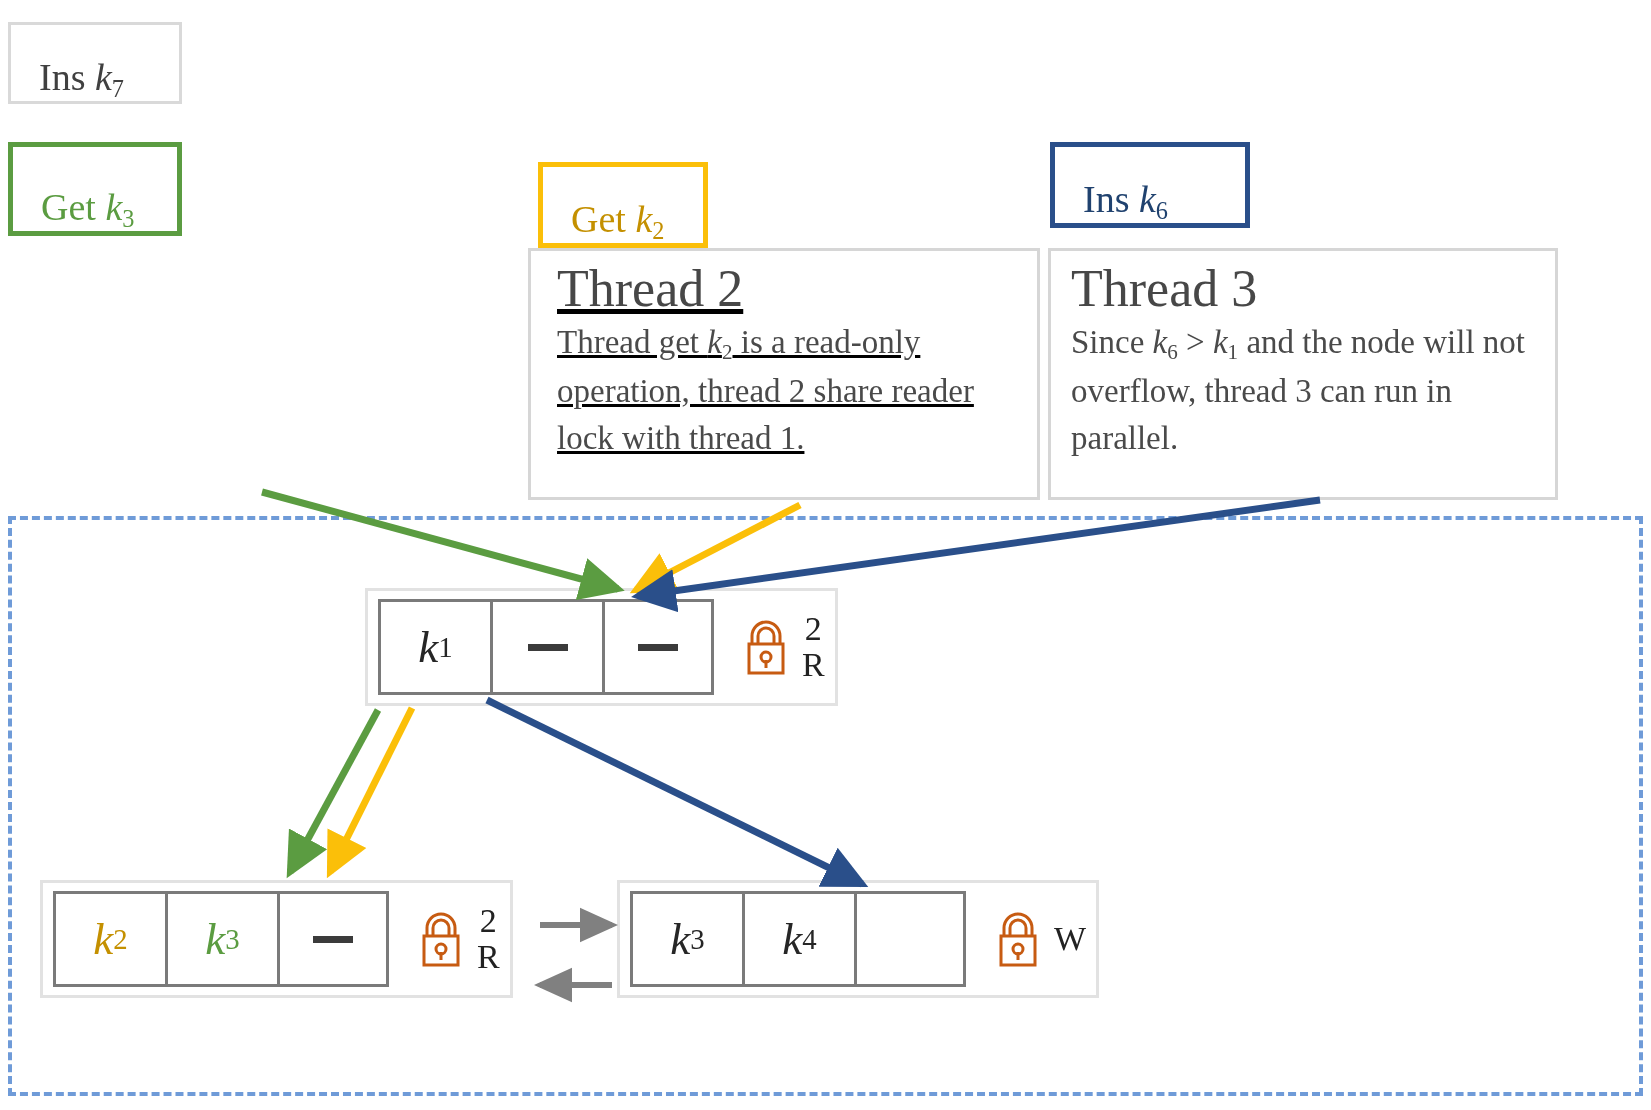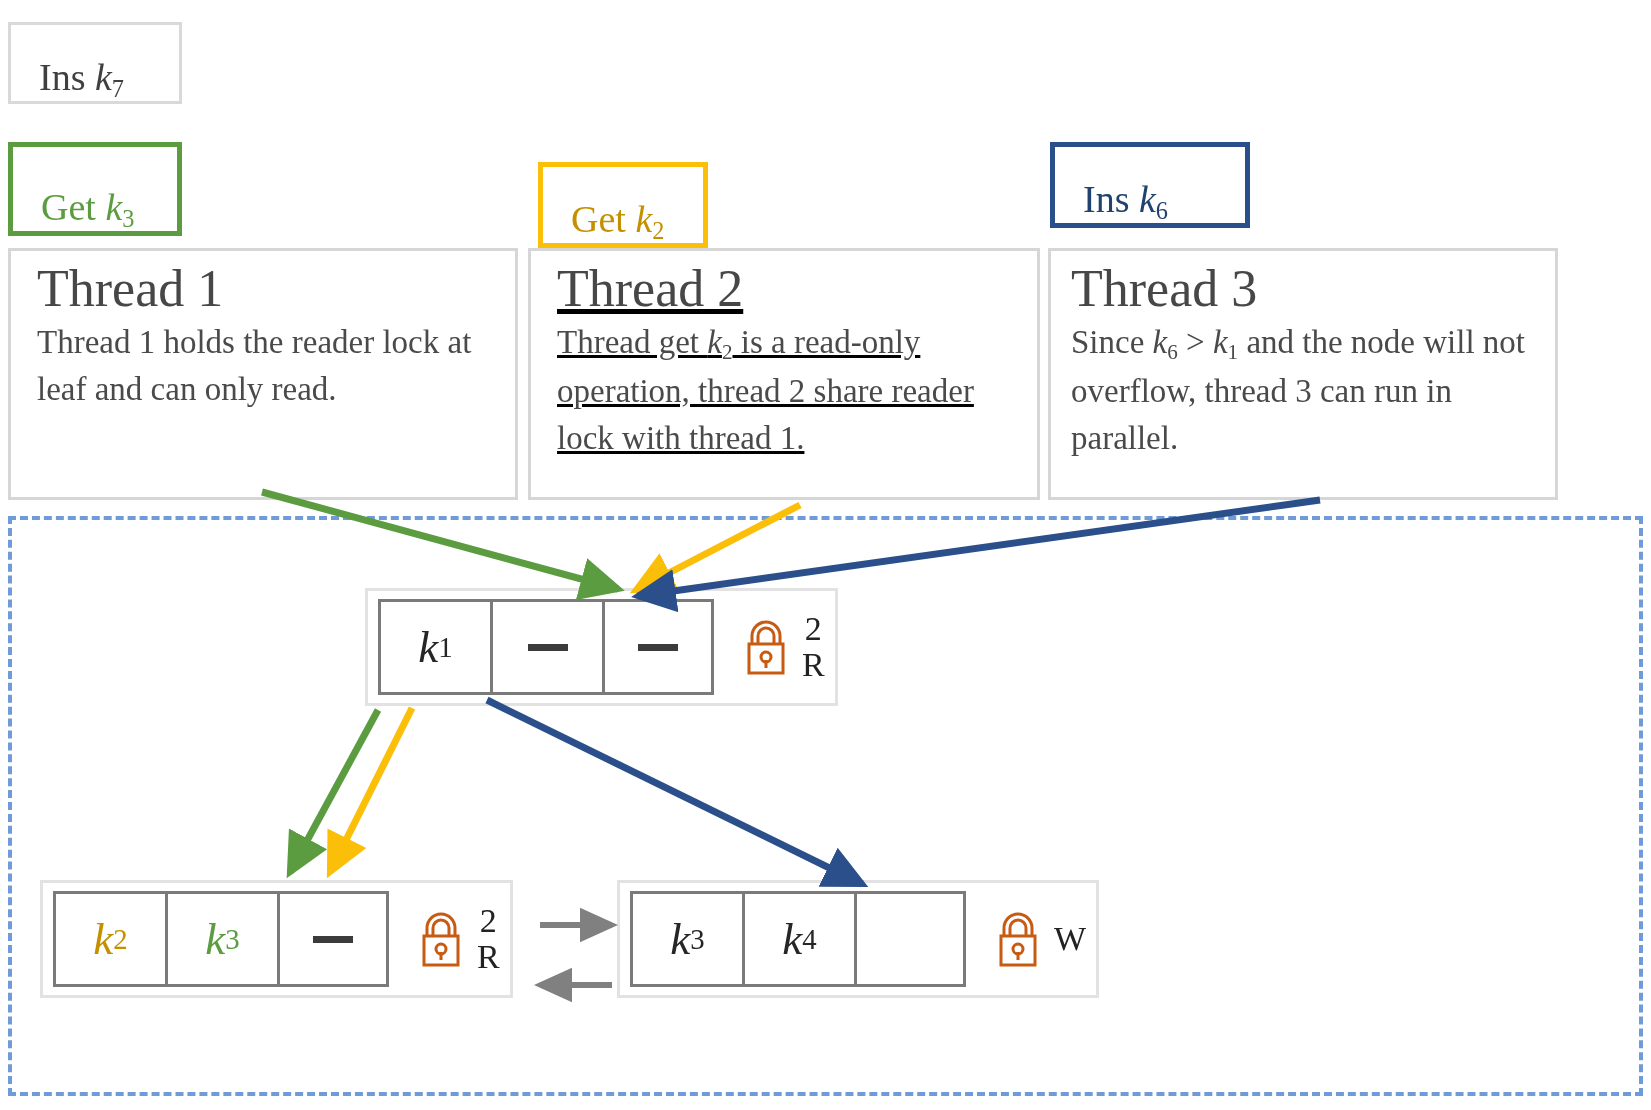--- a/index.html
+++ b/index.html
@@ -140,24 +140,20 @@
   </div>
 
   <div class="op-box op-get2">
     <span><span>Get </span><span class="kvar">k</span><span class="sub">2</span></span>
   </div>
 
   <div class="op-box op-ins6">
     <span><span>Ins </span><span class="kvar">k</span><span class="sub">6</span></span>
   </div>
 
-  <div class="thread-card t1">
-    <div class="thread-title">Thread 1</div>
-    <div class="thread-body">Thread 1 holds the reader lock at leaf and can only read.</div>
-  </div>
 
   <div class="thread-card t2">
     <div class="thread-title">Thread 2</div>
     <div class="thread-body"><span>Thread get </span><span class="kvar">k</span><span class="sub">2</span><span> is a read-only operation, thread 2 share reader lock with thread 1.</span></div>
   </div>
 
   <div class="thread-card t3">
     <div class="thread-title">Thread 3</div>
     <div class="thread-body"><span>Since </span><span class="kvar">k</span><span class="sub">6</span><span> &gt; </span><span class="kvar">k</span><span class="sub">1</span><span> and the node will not overflow, thread 3 can run in parallel.</span></div>
   </div>

